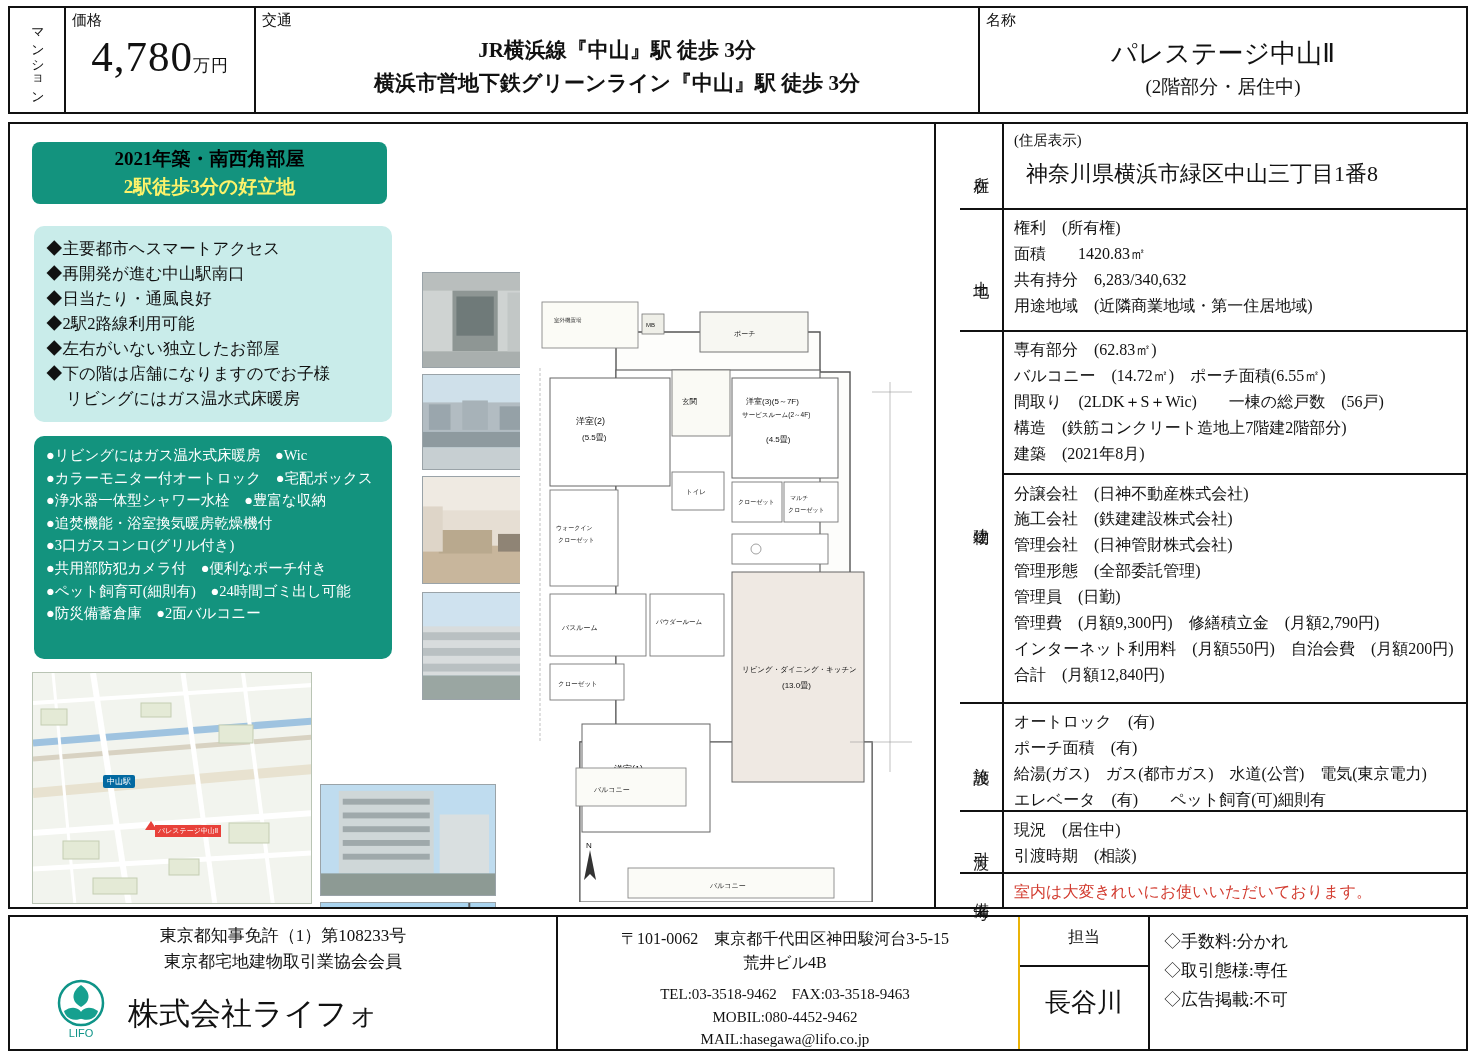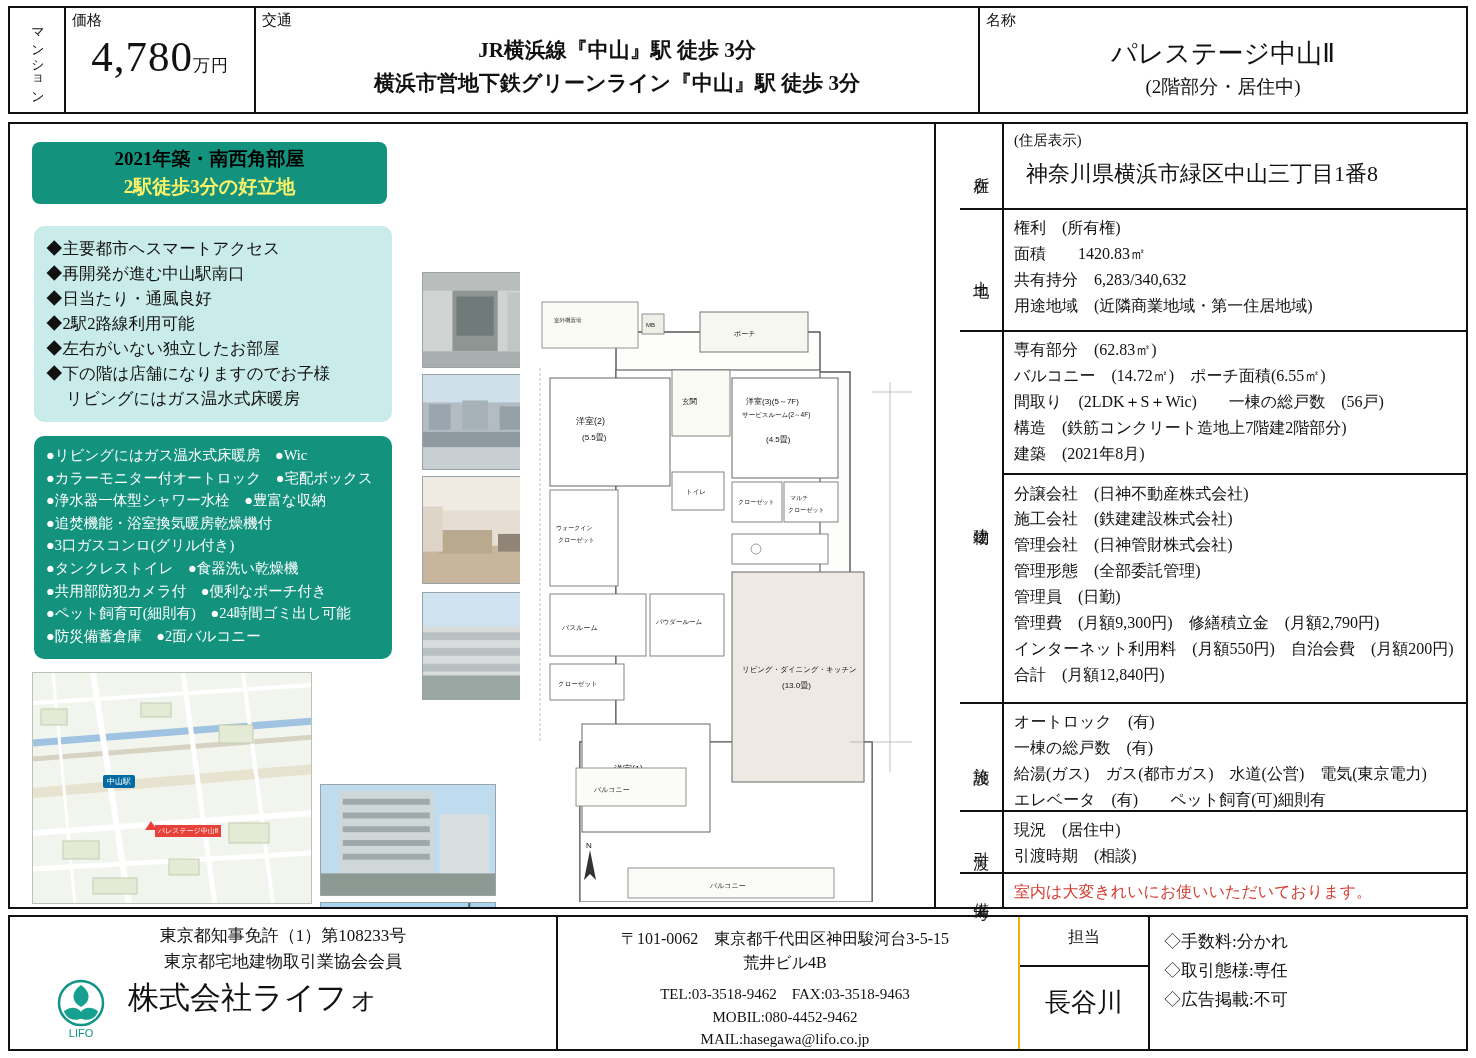--- a/index.html
+++ b/index.html
@@ -146,21 +146,21 @@
   .footer {
     position:absolute; left:8px; top:915px; width:1460px; height:136px;
     border:2px solid #111; display:flex;
   }
   .ft-left { width:548px; border-right:2px solid #111; position:relative; }
   .ft-left .lic {
     position:absolute; left:0; right:0; top:6px; text-align:center;
     font-size:17px; line-height:1.5; font-family:"Liberation Serif", serif;
   }
   .ft-left .company {
-    position:absolute; left:118px; top:60px; font-size:31px;
+    position:absolute; left:118px; top:76px; font-size:31px;
     font-family:Liberation Mono, monospace;
   }
   .logo {
     position:absolute; left:40px; top:60px; width:62px; height:62px;
   }
   .ft-mid { width:462px; border-right:2px solid #eab308; position:relative;
             font-family:"Liberation Serif", serif; }
   .ft-mid .addr {
     position:absolute; left:0; right:6px; top:10px; text-align:center;
     font-size:16px; line-height:1.5;
@@ -229,21 +229,20 @@
         <div>◆下の階は店舗になりますのでお子様</div>
         <div class="ind">リビングにはガス温水式床暖房</div>
       </div>
 
       <div class="features">
         <div>●リビングにはガス温水式床暖房　●Wic</div>
         <div>●カラーモニター付オートロック　●宅配ボックス</div>
         <div>●浄水器一体型シャワー水栓　●豊富な収納</div>
         <div>●追焚機能・浴室換気暖房乾燥機付</div>
         <div>●3口ガスコンロ(グリル付き)</div>
-        <div>●タンクレストイレ　●食器洗い乾燥機</div>
         <div>●共用部防犯カメラ付　●便利なポーチ付き</div>
         <div>●ペット飼育可(細則有)　●24時間ゴミ出し可能</div>
         <div>●防災備蓄倉庫　●2面バルコニー</div>
       </div>
 
       <div class="map">
         <svg class="roads" width="280" height="232" viewBox="0 0 280 232">
           <rect x="0" y="0" width="280" height="232" fill="#f2f4ee"></rect>
           <path d="M0,70 L280,48" stroke="#9fc3e0" stroke-width="7" fill="none"></path>
           <path d="M0,86 L280,64" stroke="#d8d2c2" stroke-width="5" fill="none"></path>
@@ -464,21 +463,21 @@
           <div>合計　(月額12,840円)</div>
         </div>
       </div>
 
       <div class="rrow r-shisetsu">
         <div class="rlab">
           <span class="vert">施設</span>
         </div>
         <div class="rval">
           <div>オートロック　(有)</div>
-          <div>一棟の総戸数　(有)</div>
+          <div>ポーチ面積　(有)</div>
           <div>給湯(ガス)　ガス(都市ガス)　水道(公営)　電気(東京電力)</div>
           <div>エレベータ　(有)　　ペット飼育(可)細則有</div>
         </div>
       </div>
 
       <div class="rrow r-hikiwatashi">
         <div class="rlab">
           <span class="vert">引渡</span>
         </div>
         <div class="rval">

